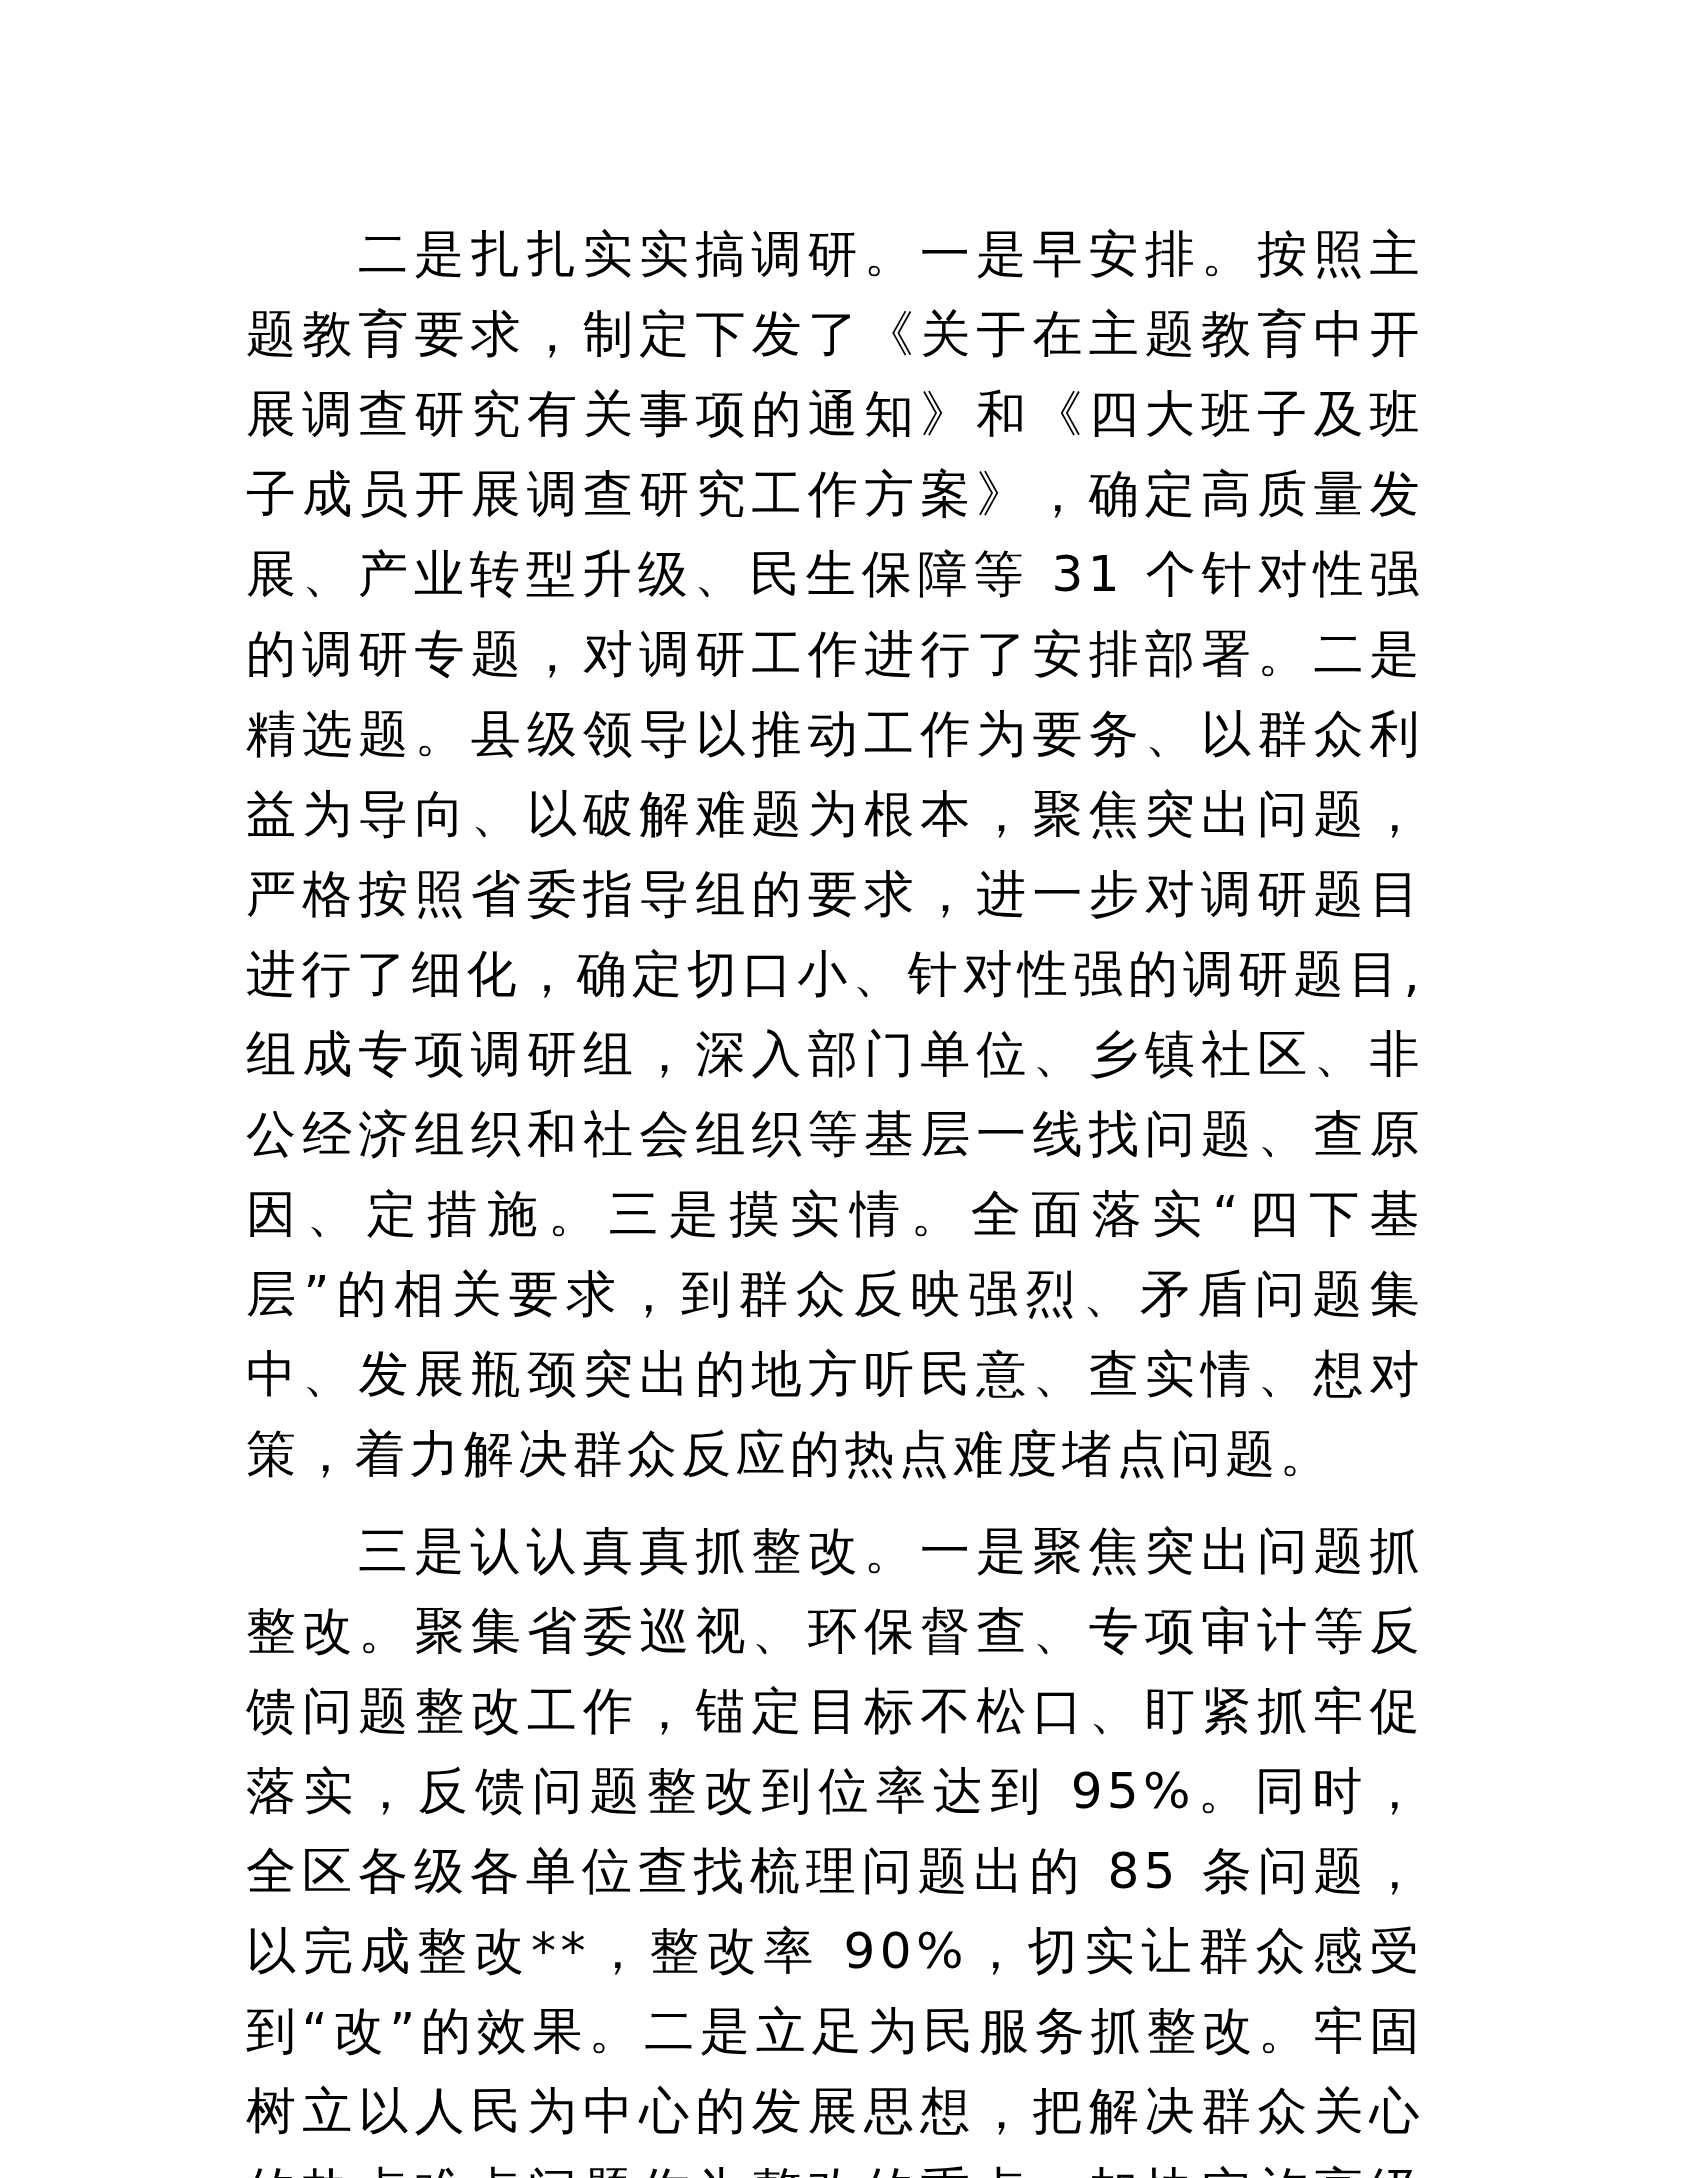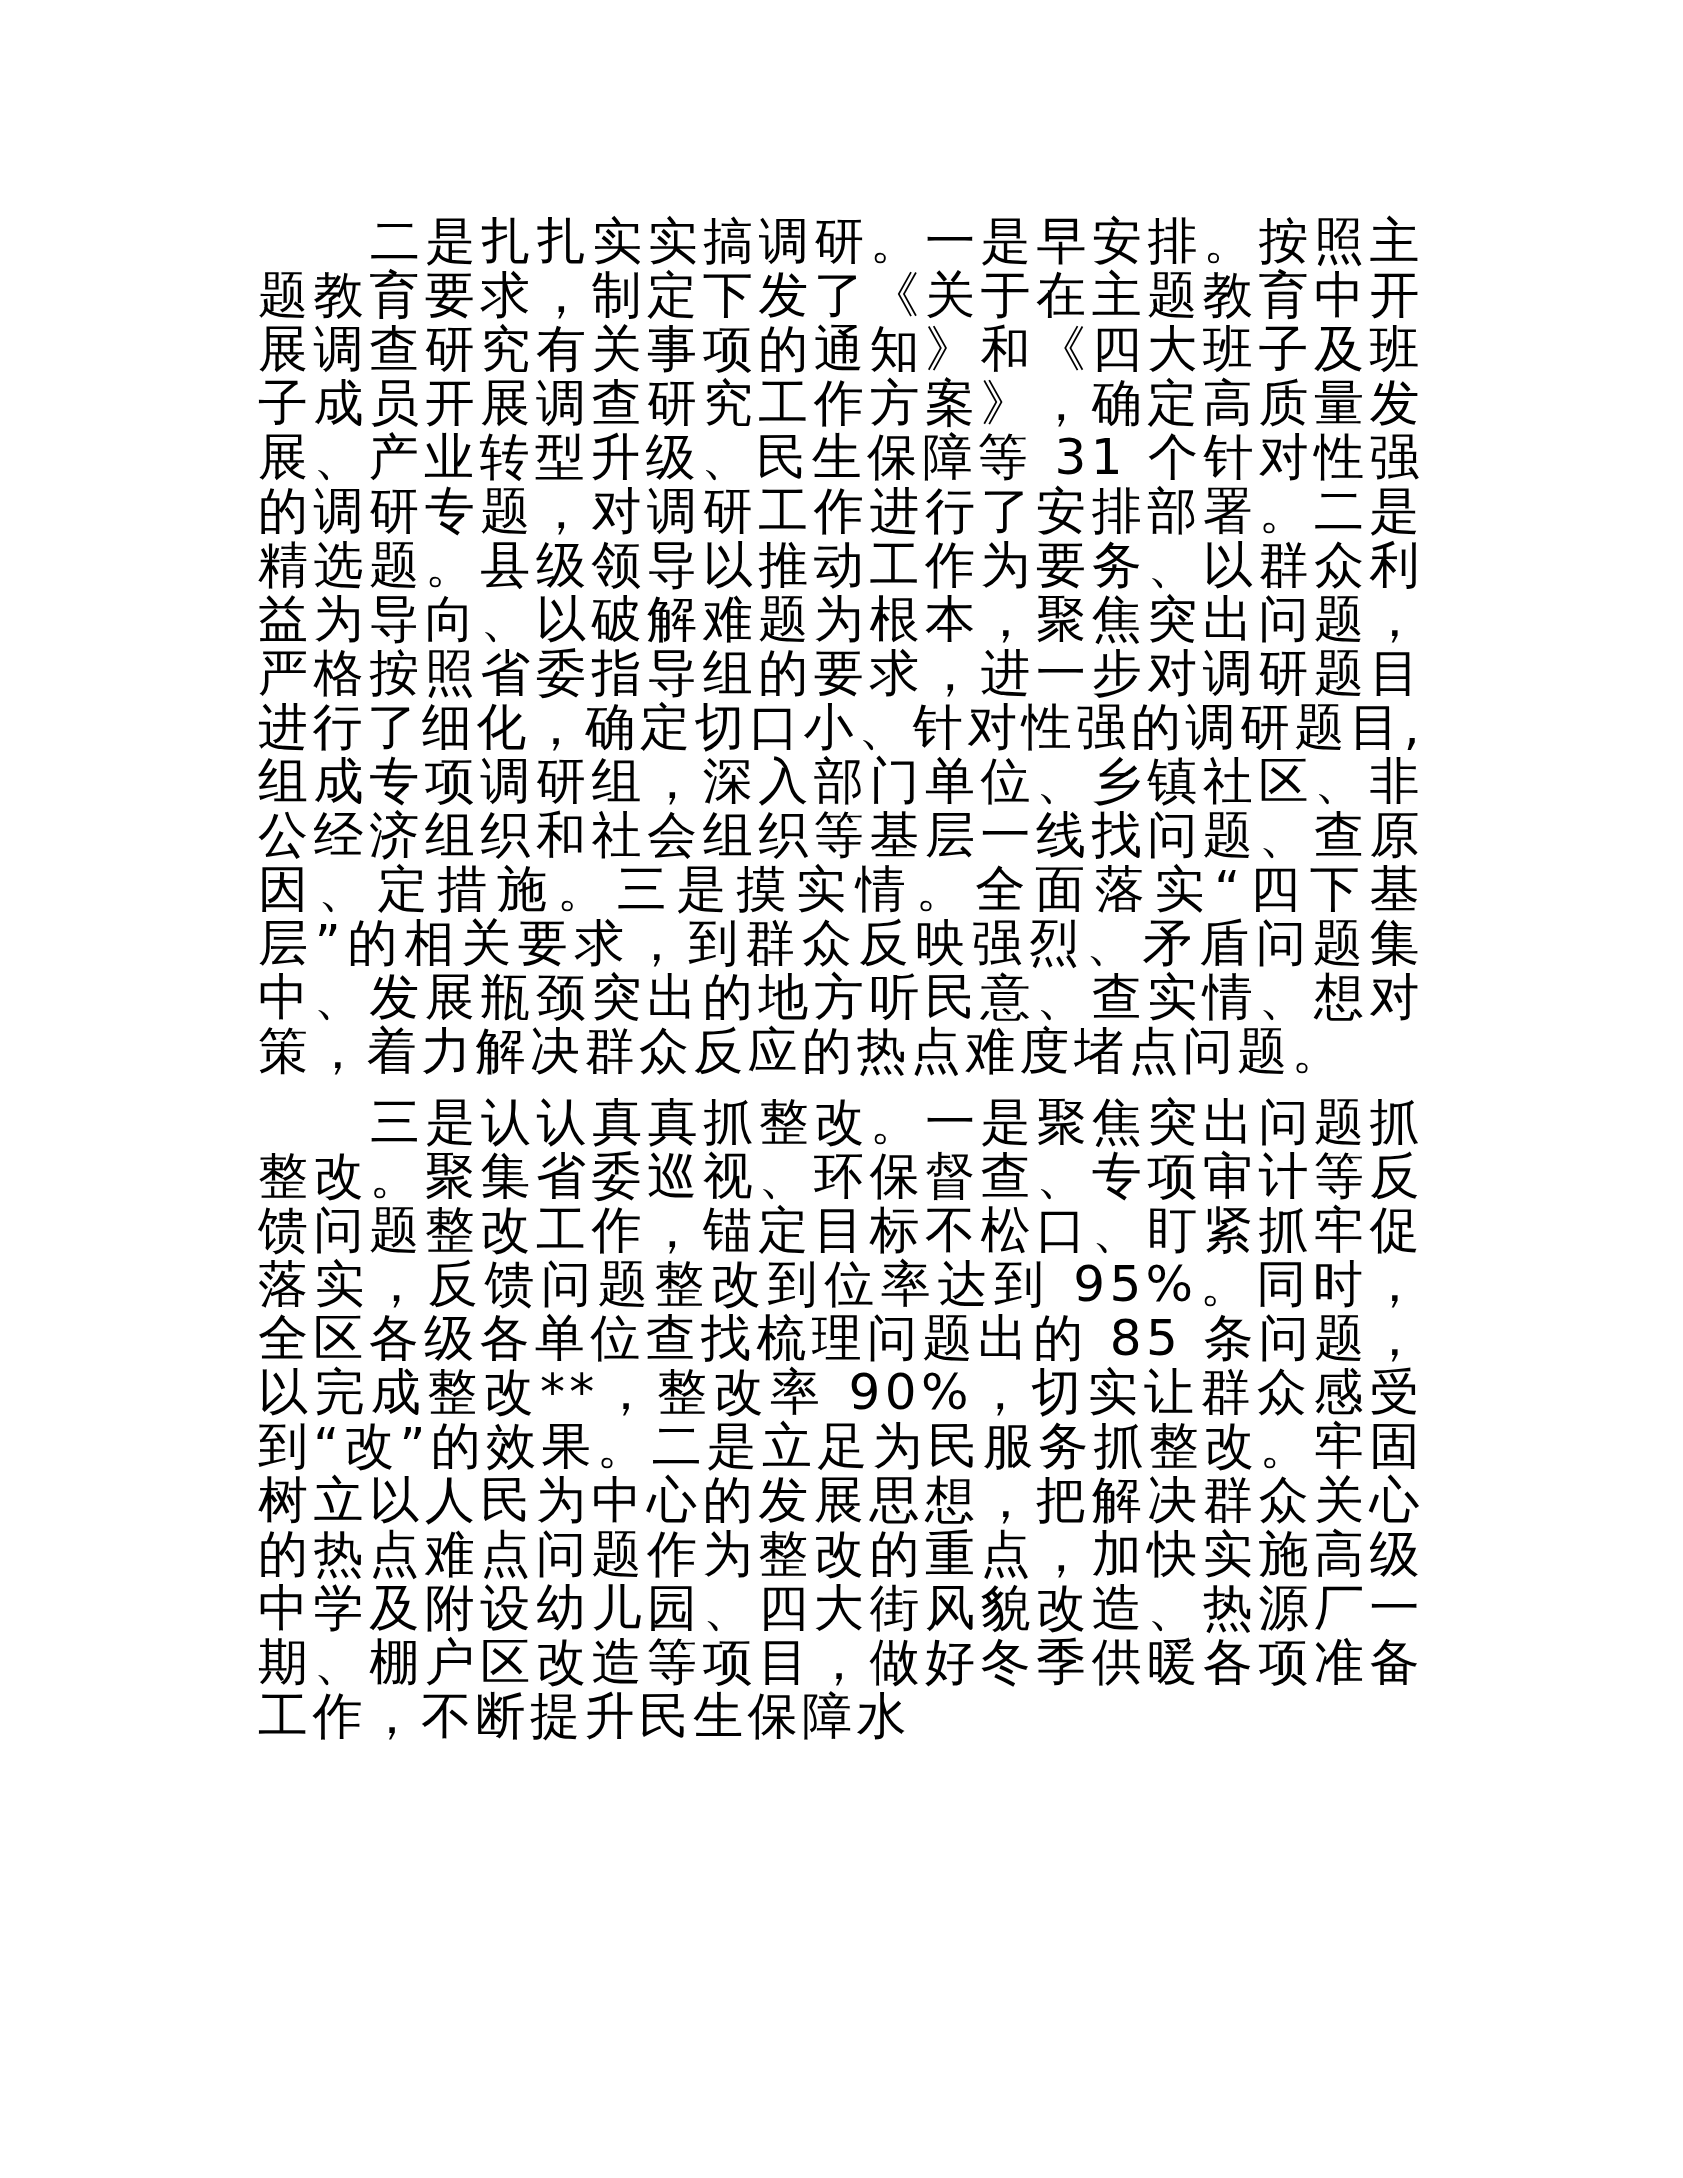--- a/index.html
+++ b/index.html
@@ -15,23 +15,23 @@
   }
   .page {
     position: absolute;
     left: 246px;
     top: 214px;
     width: 1178px;
     color: #000000;
     font-family: "DejaVu Sans", "Liberation Sans", sans-serif;
   }
   .para {
-    margin: 0 0 17px 12px;
+    margin: 0 0 17px 0;
     font-size: 50px;
-    line-height: 54px;
+    line-height: 80px;
     letter-spacing: 4.4px;
     text-indent: 112px;
     text-align: justify;
     text-justify: inter-ideograph;
     word-break: break-all;
   }
 </style>
 </head>
 <body>
 

